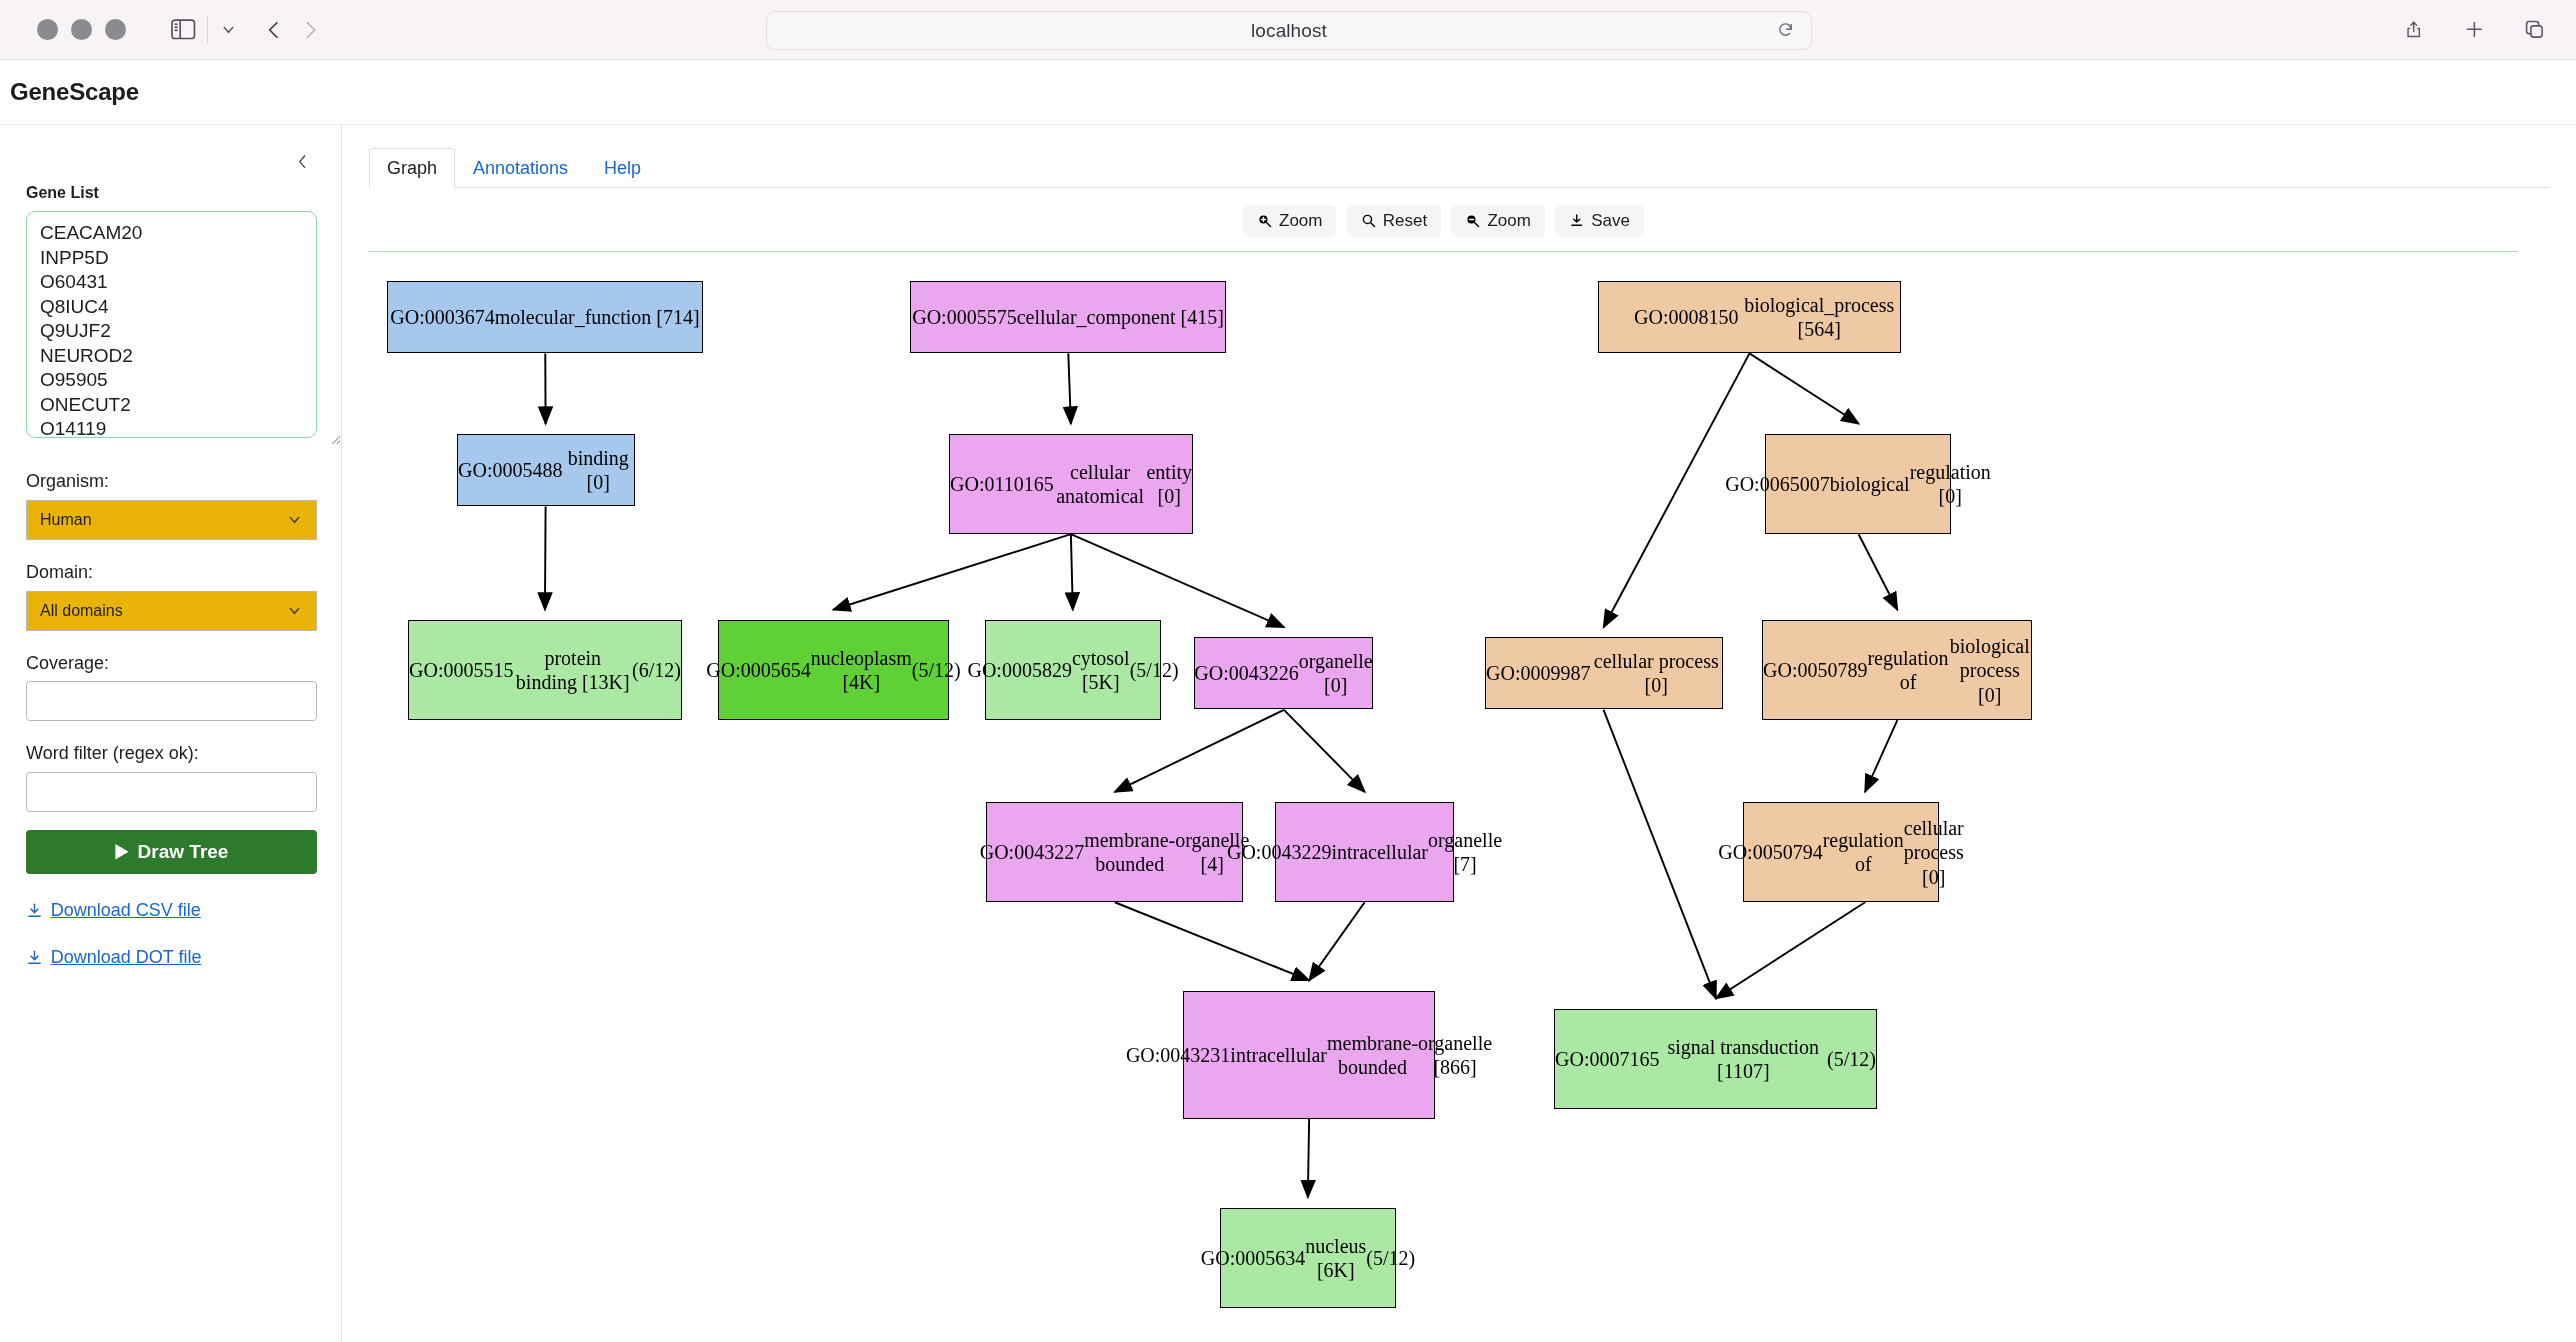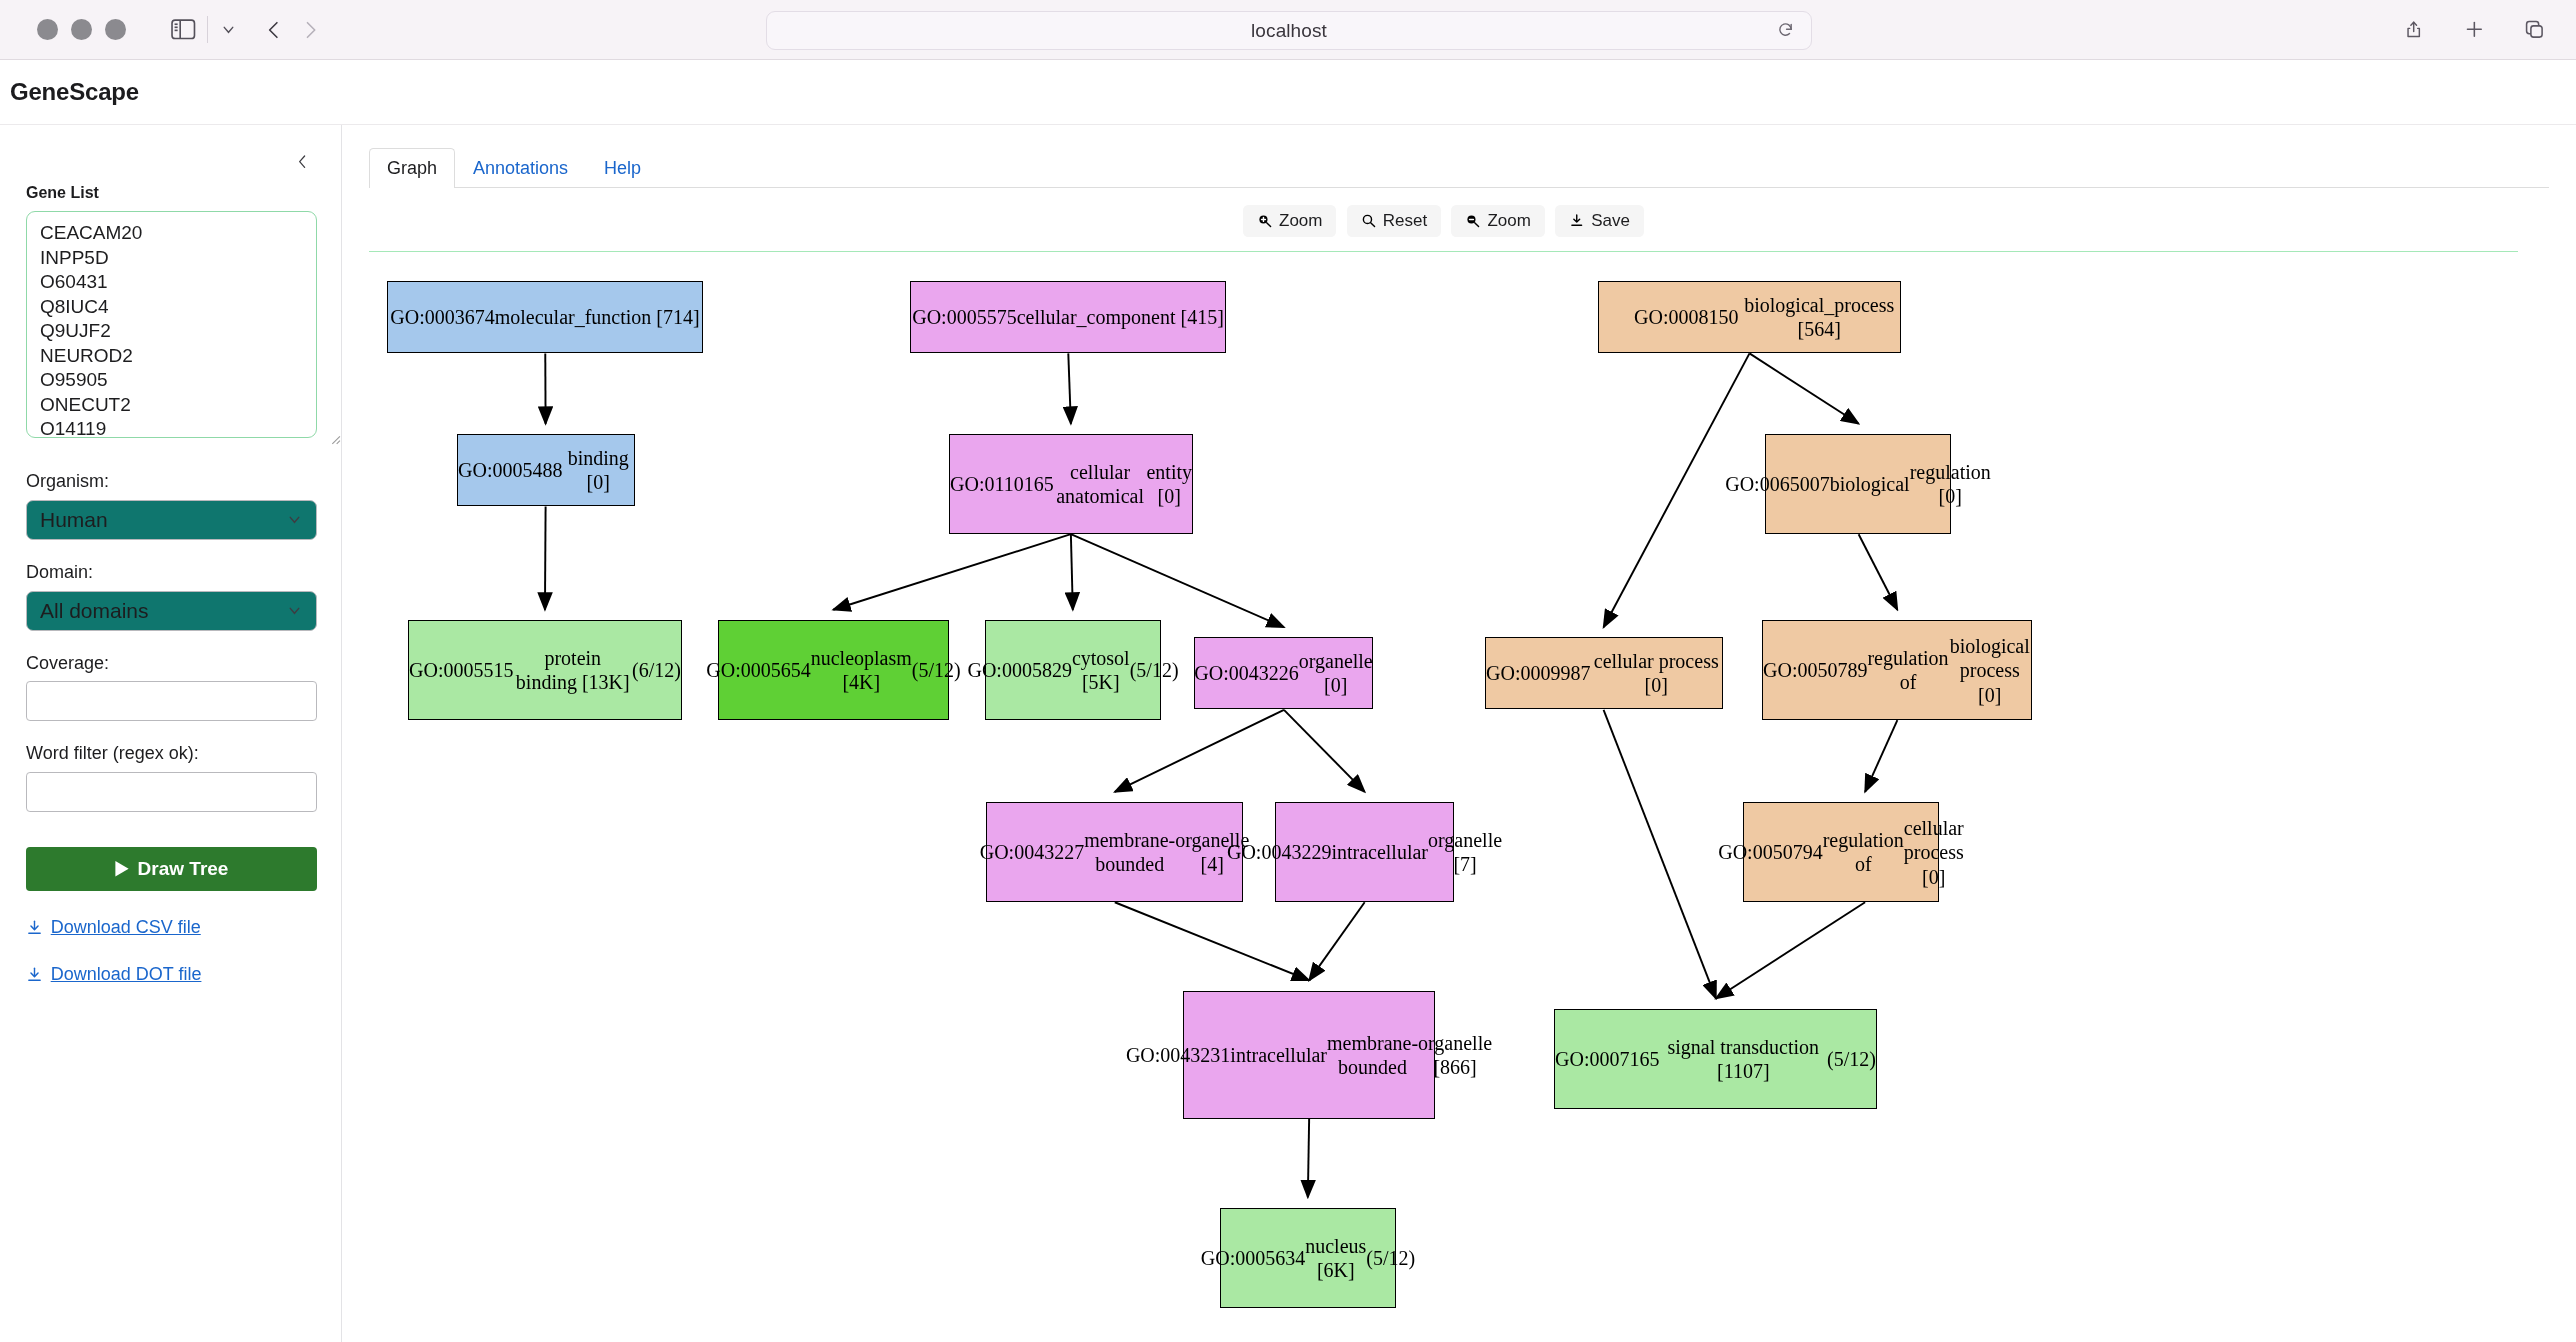--- a/index.html
+++ b/index.html
@@ -93,41 +93,41 @@
     resize: none;
     font-family: "Liberation Sans", sans-serif;
   }
   .resize-grip {
     position: absolute; right: 2.6px; bottom: 2.6px;
     width: 13px; height: 13px; pointer-events: none;
   }
   .label-sm { font-size: 18px; color: #1d1d1f; margin: 22px 0 7.7px 0; font-weight: 400; }
   .select-box {
     width: 291px; height: 40px;
-    border: 0.6px solid #b9b9bd; border-radius: 7px;
-    background: #0f766e;
+    border: 0.6px solid #b9b9bd; border-radius: 0;
+    background: #eab308;
     display: flex; align-items: center; justify-content: space-between;
     padding: 0 13px;
-    font-size: 21px; color: #1d1d1f;
+    font-size: 16px; color: #1d1d1f;
     cursor: pointer;
   }
   .text-input {
     width: 291px; height: 40px;
     border: 0.6px solid #b9b9bd; border-radius: 3.9px;
     background: #fff; padding: 0 11.6px;
     font-size: 18px; color: #1d1d1f;
     font-family: "Liberation Sans", sans-serif;
   }
   .draw-btn {
     width: 291px; height: 44px;
     background: #2d7a2d; color: #fff;
     border: none; border-radius: 3.9px;
     font-size: 19px; font-weight: 700;
     display: flex; align-items: center; justify-content: center; gap: 9px;
-    margin-top: 35px; cursor: pointer;
+    margin-top: 18px; cursor: pointer;
     font-family: "Liberation Sans", sans-serif;
   }
   .dl-link {
     display: flex; align-items: center; gap: 7.7px;
     color: #1a66cc; font-size: 18px; text-decoration: underline;
     margin-top: 26px; cursor: pointer;
   }
 
   
   .main-pane { flex: 1; background: #fff; padding: 23px 0 0 27px; position: relative; overflow: hidden; }

